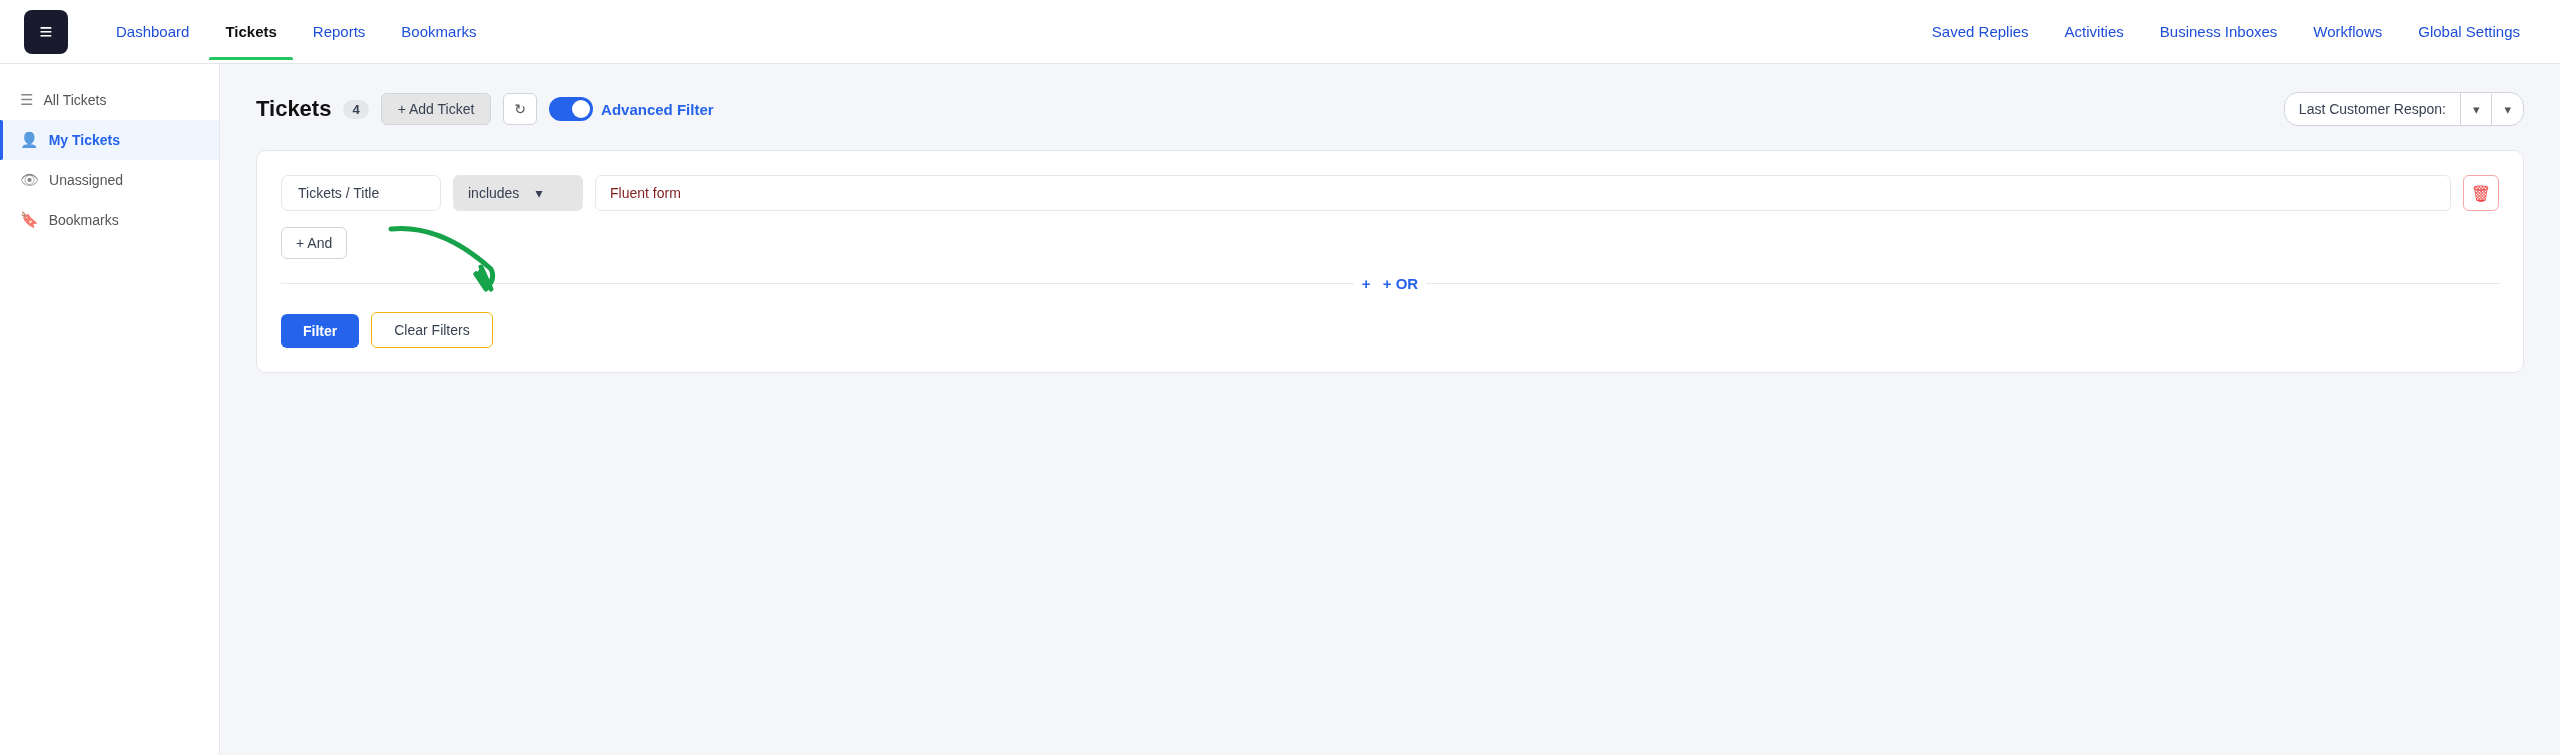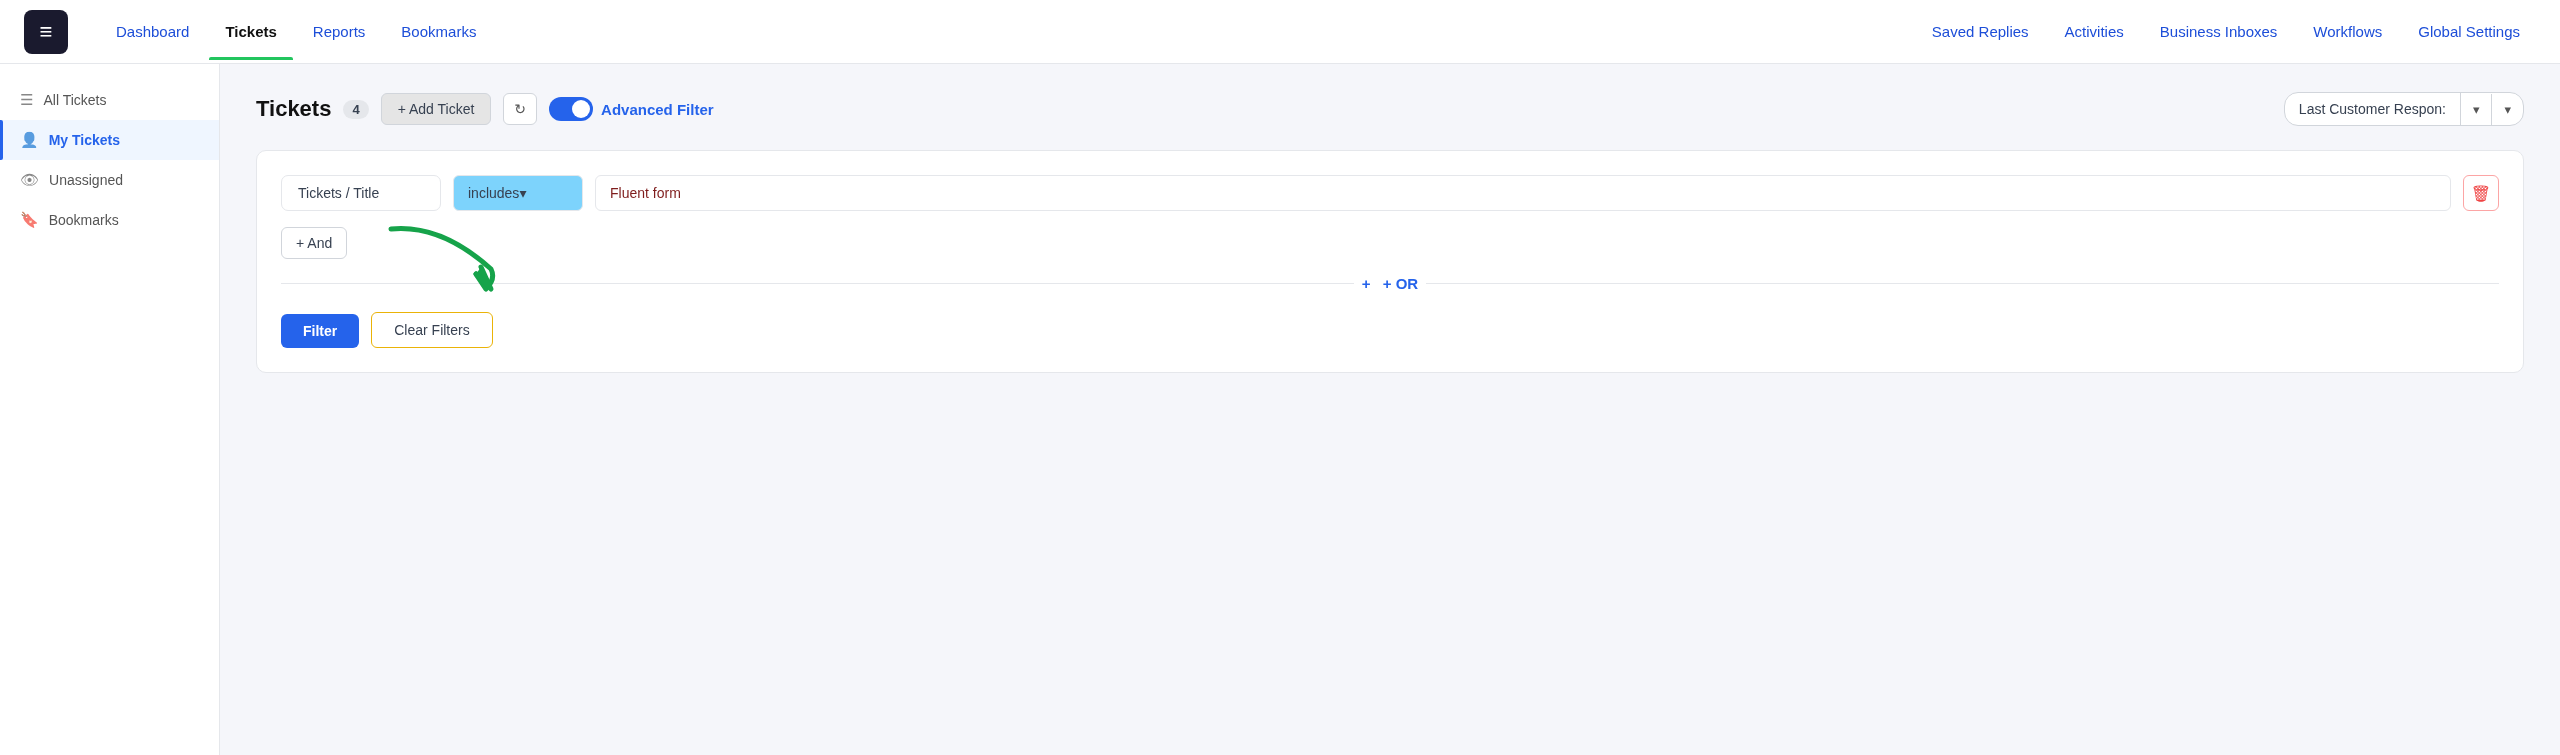--- a/index.html
+++ b/index.html
@@ -223,27 +223,27 @@
       padding: 9px 16px;
       border: 1px solid #e5e7eb;
       border-radius: 7px;
       background: #fff;
       min-width: 160px;
       white-space: nowrap;
     }
     .filter-operator-select {
       display: flex;
       align-items: center;
-      gap: 0;
+      gap: 16px;
       border: 1px solid #e5e7eb;
       border-radius: 6px;
       padding: 9px 14px;
       font-size: 14px;
       color: #374151;
-      background: #7dd3fc;
+      background: #e5e5e5;
       cursor: pointer;
       min-width: 130px;
     }
     .filter-value-input {
       flex: 1;
       border: 1px solid #e5e7eb;
       border-radius: 6px;
       padding: 9px 14px;
       font-size: 14px;
       color: #7f1d1d;

